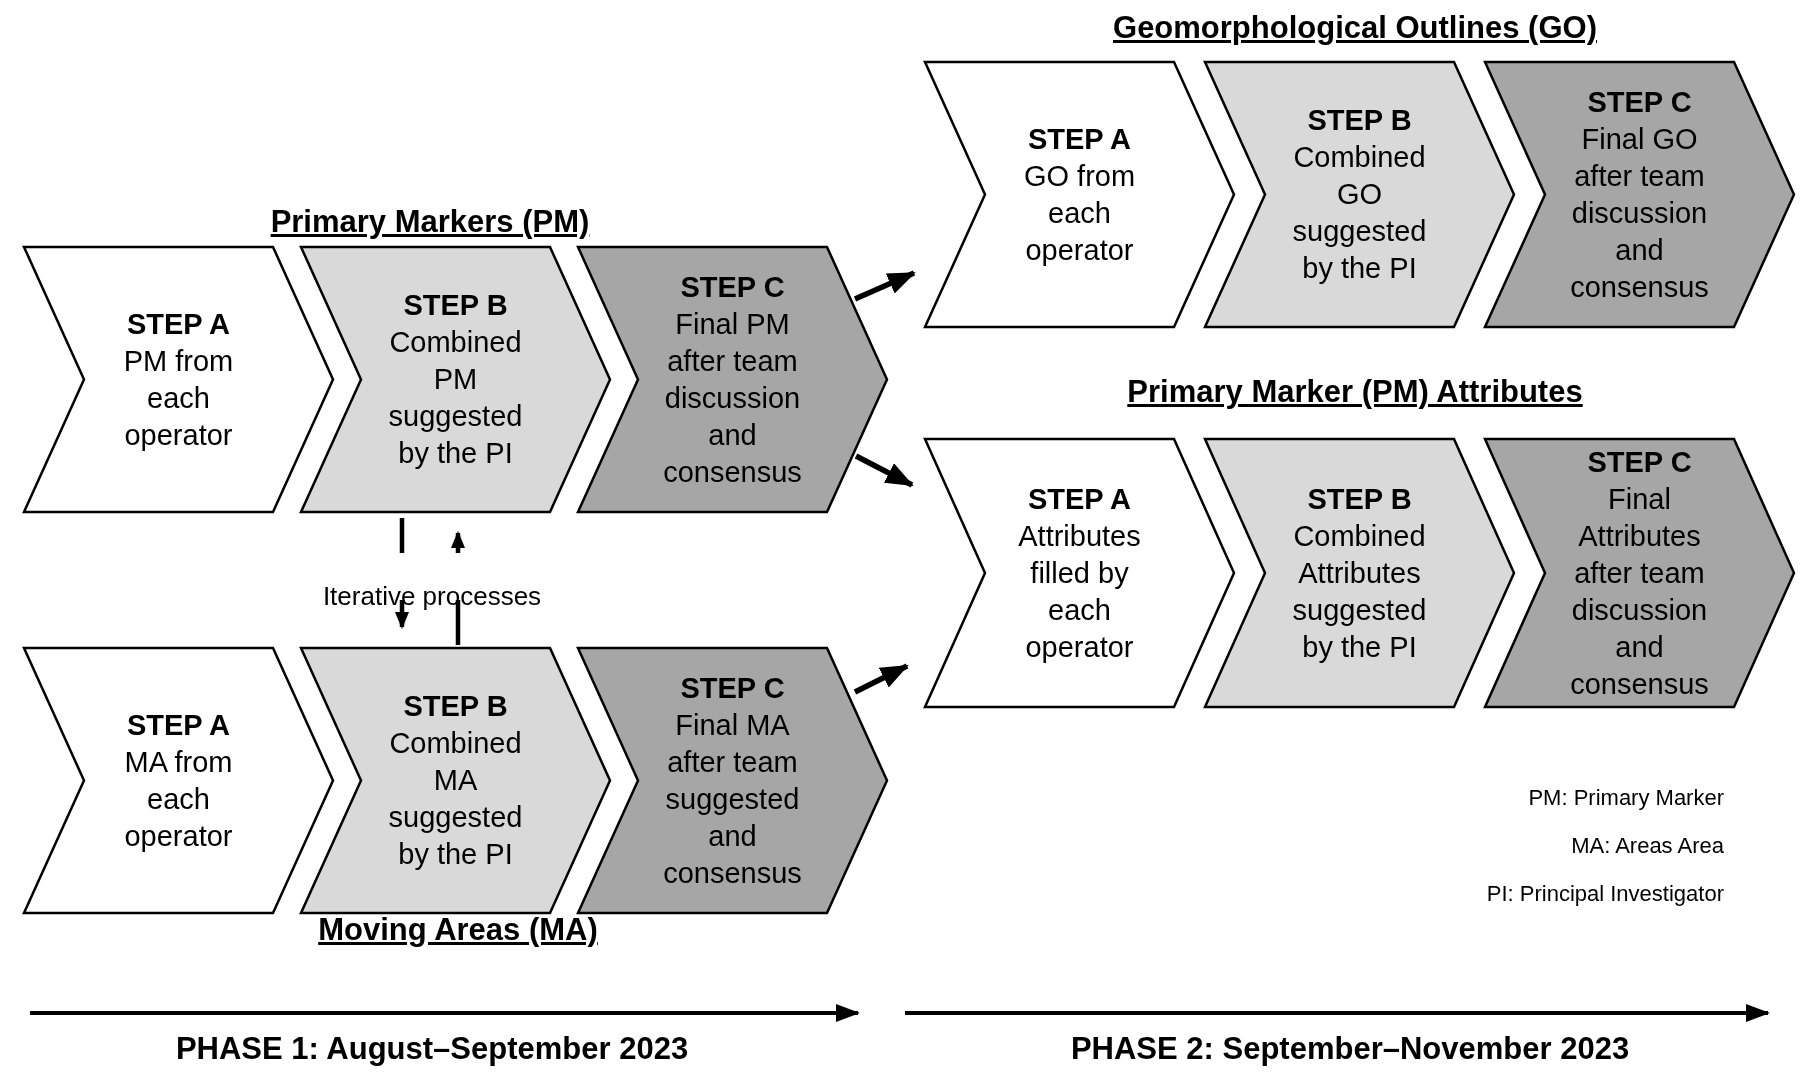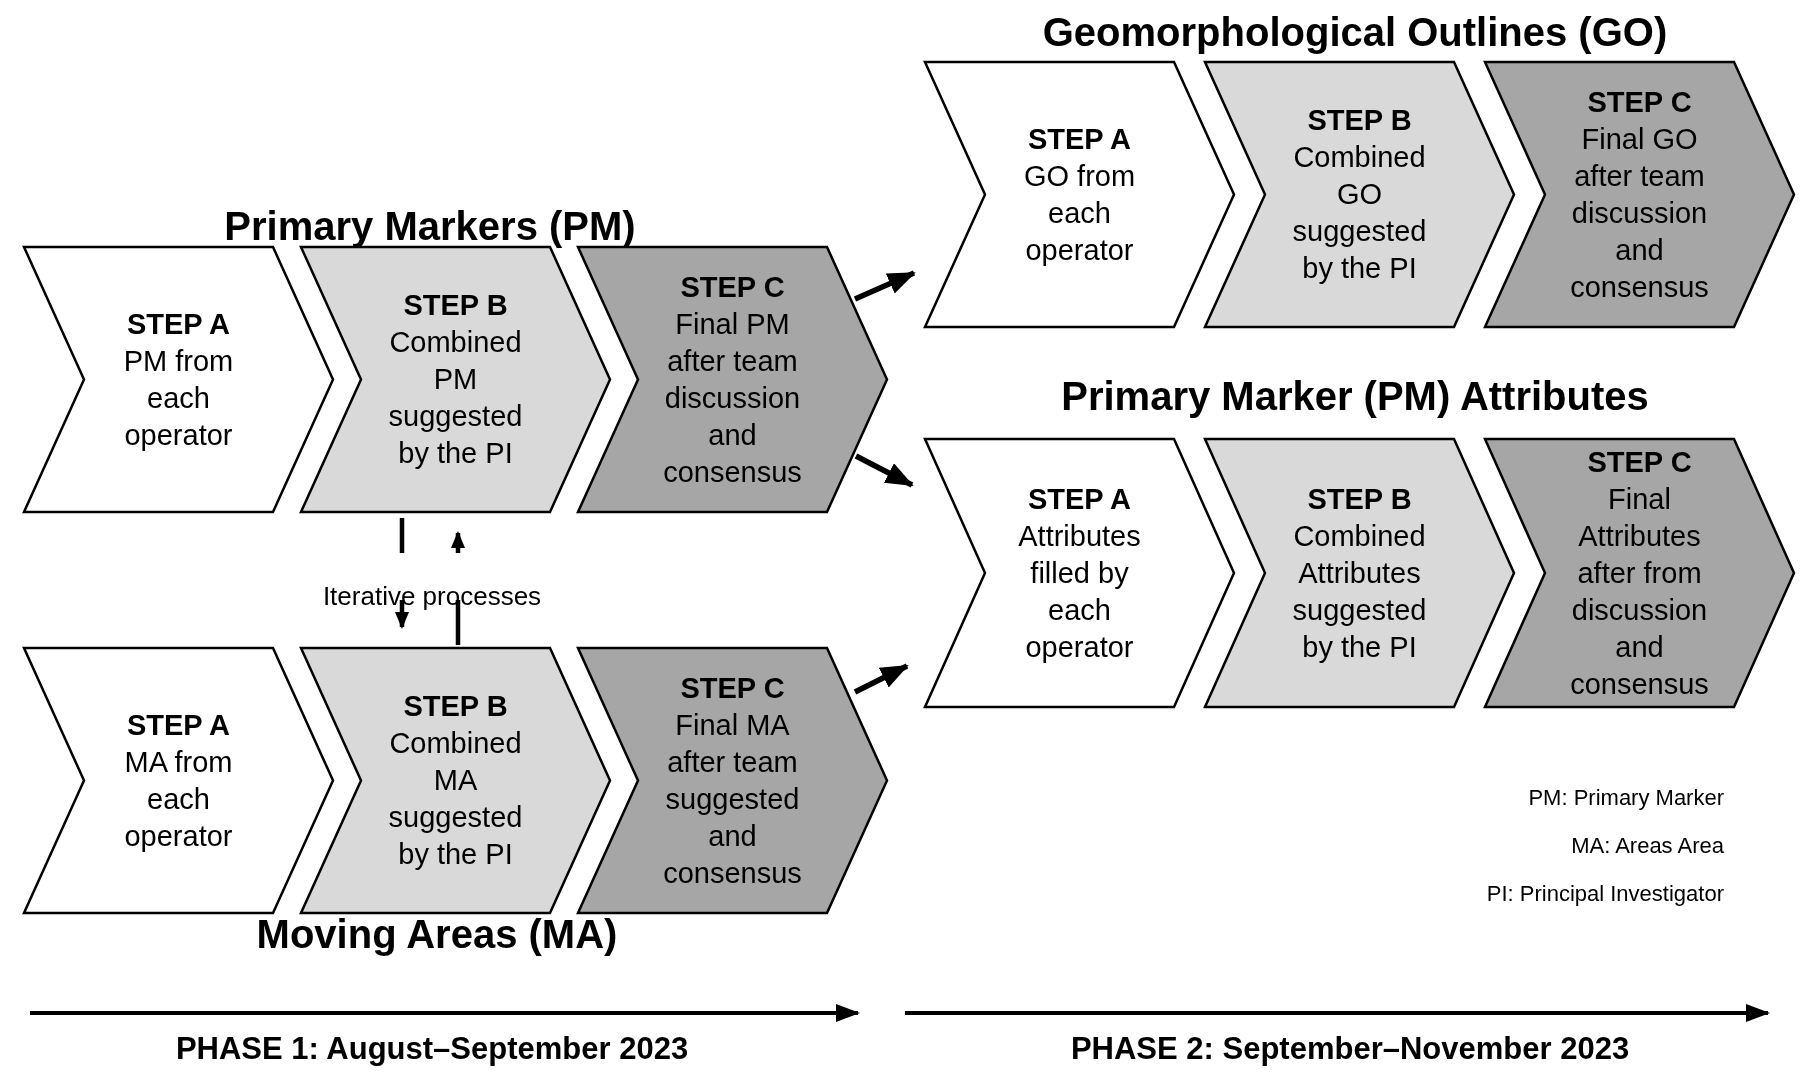--- a/index.html
+++ b/index.html
@@ -10,21 +10,21 @@
   .layer { position:absolute; left:0; top:0; }
   .chev-text {
     position:absolute; display:flex; flex-direction:column;
     align-items:center; justify-content:center; text-align:center;
     font-size:29px; line-height:37px; pointer-events:none;
   }
   .step-name { font-weight:bold; }
   .step-text { white-space:pre-line; }
   .group-title {
     position:absolute; transform:translateX(-50%); white-space:nowrap;
-    font-size:40px; font-weight:bold;
+    font-size:31px; font-weight:bold;text-decoration:underline;
   }
   .iterative-label {
     position:absolute; transform:translateX(-50%); white-space:nowrap;
     font-size:26px; font-weight:normal;margin-top:20px;
   }
   .legend {
     position:absolute; right:83px; top:774px; text-align:right;
     font-size:22px; line-height:48px;
   }
   .phase-label {
@@ -73,21 +73,21 @@
 
     <line x1="855" y1="299" x2="914" y2="273" stroke="#000" stroke-width="5.5" marker-end="url(#ah-big)"></line>
     <line x1="856" y1="456" x2="912" y2="485" stroke="#000" stroke-width="5.5" marker-end="url(#ah-big)"></line>
     <line x1="855" y1="692" x2="907" y2="666" stroke="#000" stroke-width="5.5" marker-end="url(#ah-big)"></line>
 
     <line x1="30" y1="1013" x2="858" y2="1013" stroke="#000" stroke-width="4" marker-end="url(#ah-mid)"></line>
     <line x1="905" y1="1013" x2="1768" y2="1013" stroke="#000" stroke-width="4" marker-end="url(#ah-mid)"></line>
   </svg>
 
   <div class="group-title" style="left:430px; top:204px;">Primary Markers (PM)</div>
-  <div class="group-title" style="left:437px; top:912px;">Moving Areas (MA)</div>
+  <div class="group-title" style="left:458px; top:912px;">Moving Areas (MA)</div>
   <div class="group-title" style="left:1355px; top:10px;">Geomorphological Outlines (GO)</div>
   <div class="group-title" style="left:1355px; top:374px;">Primary Marker (PM) Attributes</div>
 
   <div class="chev-text" style="left:24px; top:247px; width:309px; height:265px;">
     <div class="step-name">STEP A</div>
     <div class="step-text">PM from
 each
 operator</div>
   </div>
   <div class="chev-text" style="left:301px; top:247px; width:309px; height:265px;">
@@ -161,21 +161,21 @@
     <div class="step-name">STEP B</div>
     <div class="step-text">Combined
 Attributes
 suggested
 by the PI</div>
   </div>
   <div class="chev-text" style="left:1485px; top:439px; width:309px; height:268px;">
     <div class="step-name">STEP C</div>
     <div class="step-text">Final
 Attributes
-after from
+after team
 discussion
 and
 consensus</div>
   </div>
 
   <div class="iterative-label" style="left:432px; top:561px;">Iterative processes</div>
 
   <div class="legend">
     <div>PM: Primary Marker</div>
     <div>MA: Areas Area</div>

